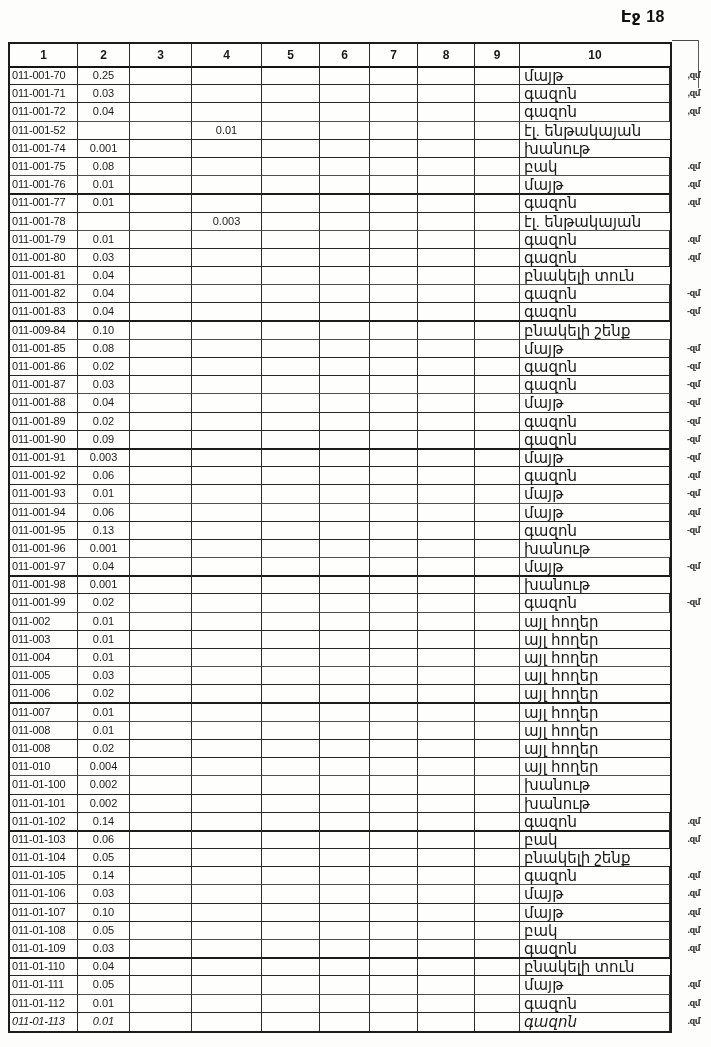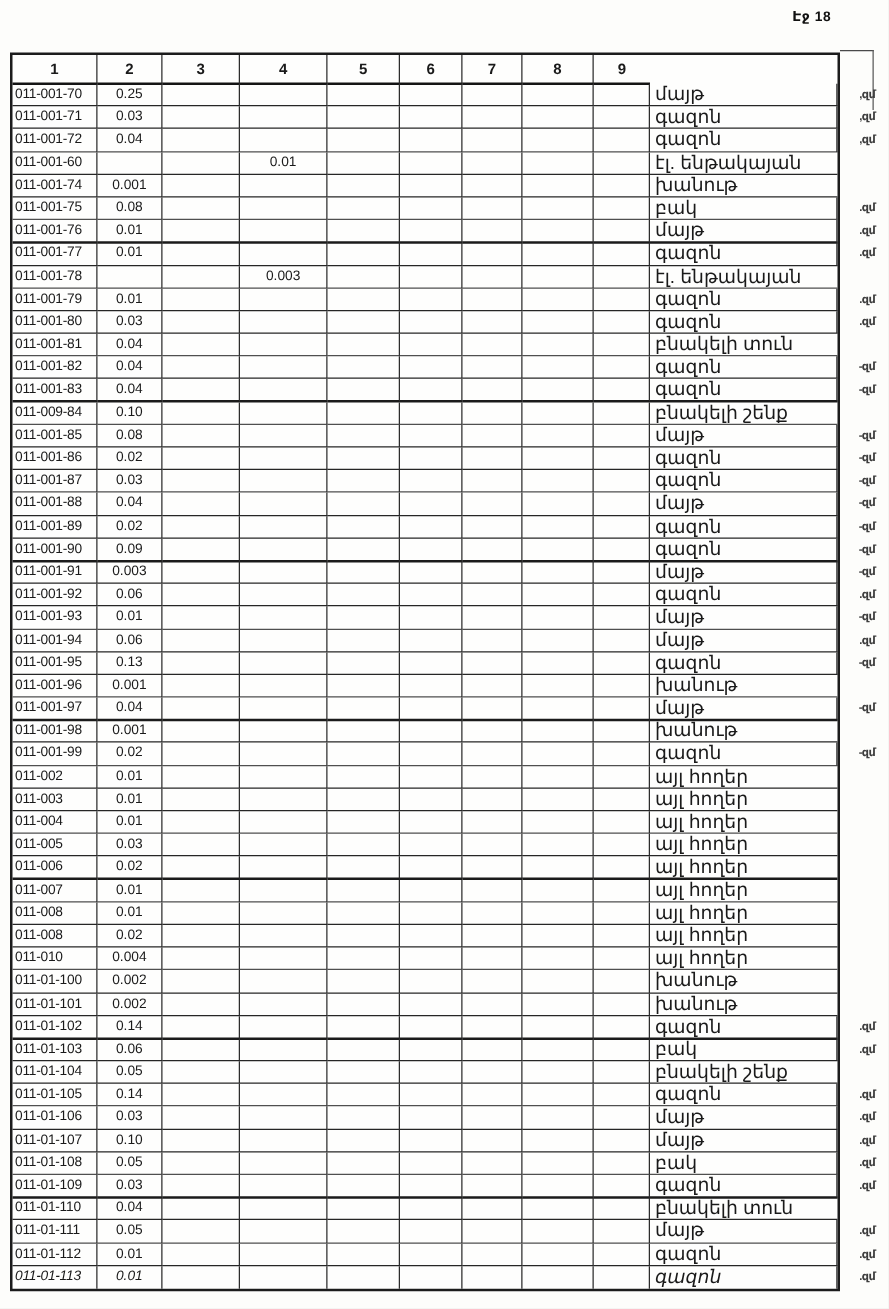--- a/index.html
+++ b/index.html
@@ -6,21 +6,21 @@
   #page{
     position:relative;
     width:711px;height:1047px;
     background:#fdfdfb;
     font-family:"Liberation Sans","DejaVu Sans",sans-serif;
     color:#1a1a1a;
     overflow:hidden;
   }
   #page-number{
     position:absolute;top:7px;right:46px;
-    font-size:11px;font-weight:bold;letter-spacing:0.5px;
+    font-size:16px;font-weight:bold;letter-spacing:0.5px;
     color:#111;
   }
   #doc-table{
     position:absolute;left:8px;top:42px;width:664px;
     border:2px solid #1c1c1c;
     background:#fefefd;
     box-sizing:border-box;
   }
   .tr{
     position:relative;
@@ -85,20 +85,21 @@
     <div class="tr header">
         <div class="th">1</div>
         <div class="th">2</div>
         <div class="th">3</div>
         <div class="th">4</div>
         <div class="th">5</div>
         <div class="th">6</div>
         <div class="th">7</div>
         <div class="th">8</div>
         <div class="th">9</div>
+        <div class="th">10</div>
       </div>
     <div id="table-body">
         <div class="tr">
           <div class="td c1">011-001-70</div>
           <div class="td c2">0.25</div>
           <div class="td c3"></div>
           <div class="td c4"></div>
           <div class="td c5"></div>
           <div class="td c6"></div>
           <div class="td c7"></div>
@@ -127,21 +128,21 @@
           <div class="td c4"></div>
           <div class="td c5"></div>
           <div class="td c6"></div>
           <div class="td c7"></div>
           <div class="td c8"></div>
           <div class="td c9"></div>
           <div class="td c10">գազոն</div>
           <span class="edge-frag">,զմ</span>
         </div>
         <div class="tr">
-          <div class="td c1">011-001-60</div>
+          <div class="td c1">011-001-52</div>
           <div class="td c2"></div>
           <div class="td c3"></div>
           <div class="td c4">0.01</div>
           <div class="td c5"></div>
           <div class="td c6"></div>
           <div class="td c7"></div>
           <div class="td c8"></div>
           <div class="td c9"></div>
           <div class="td c10">էլ. ենթակայան</div>
         </div>

